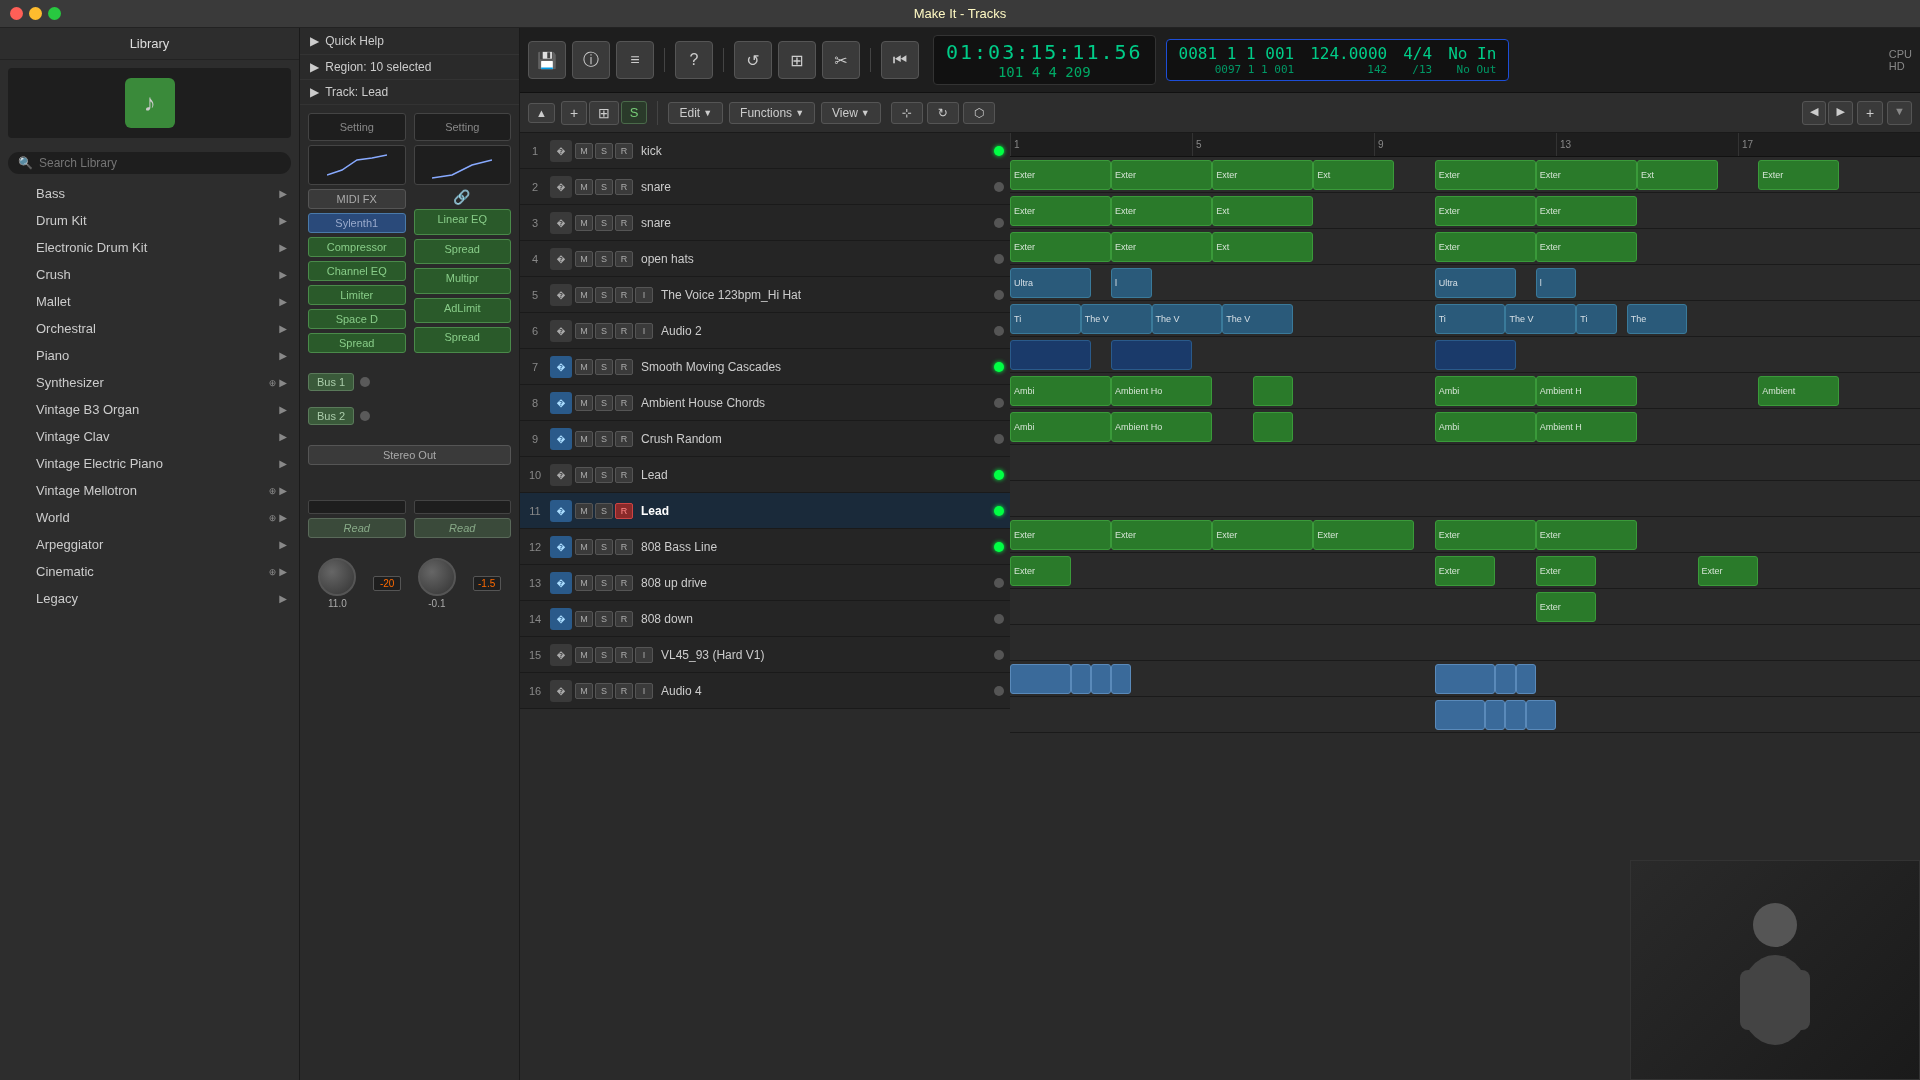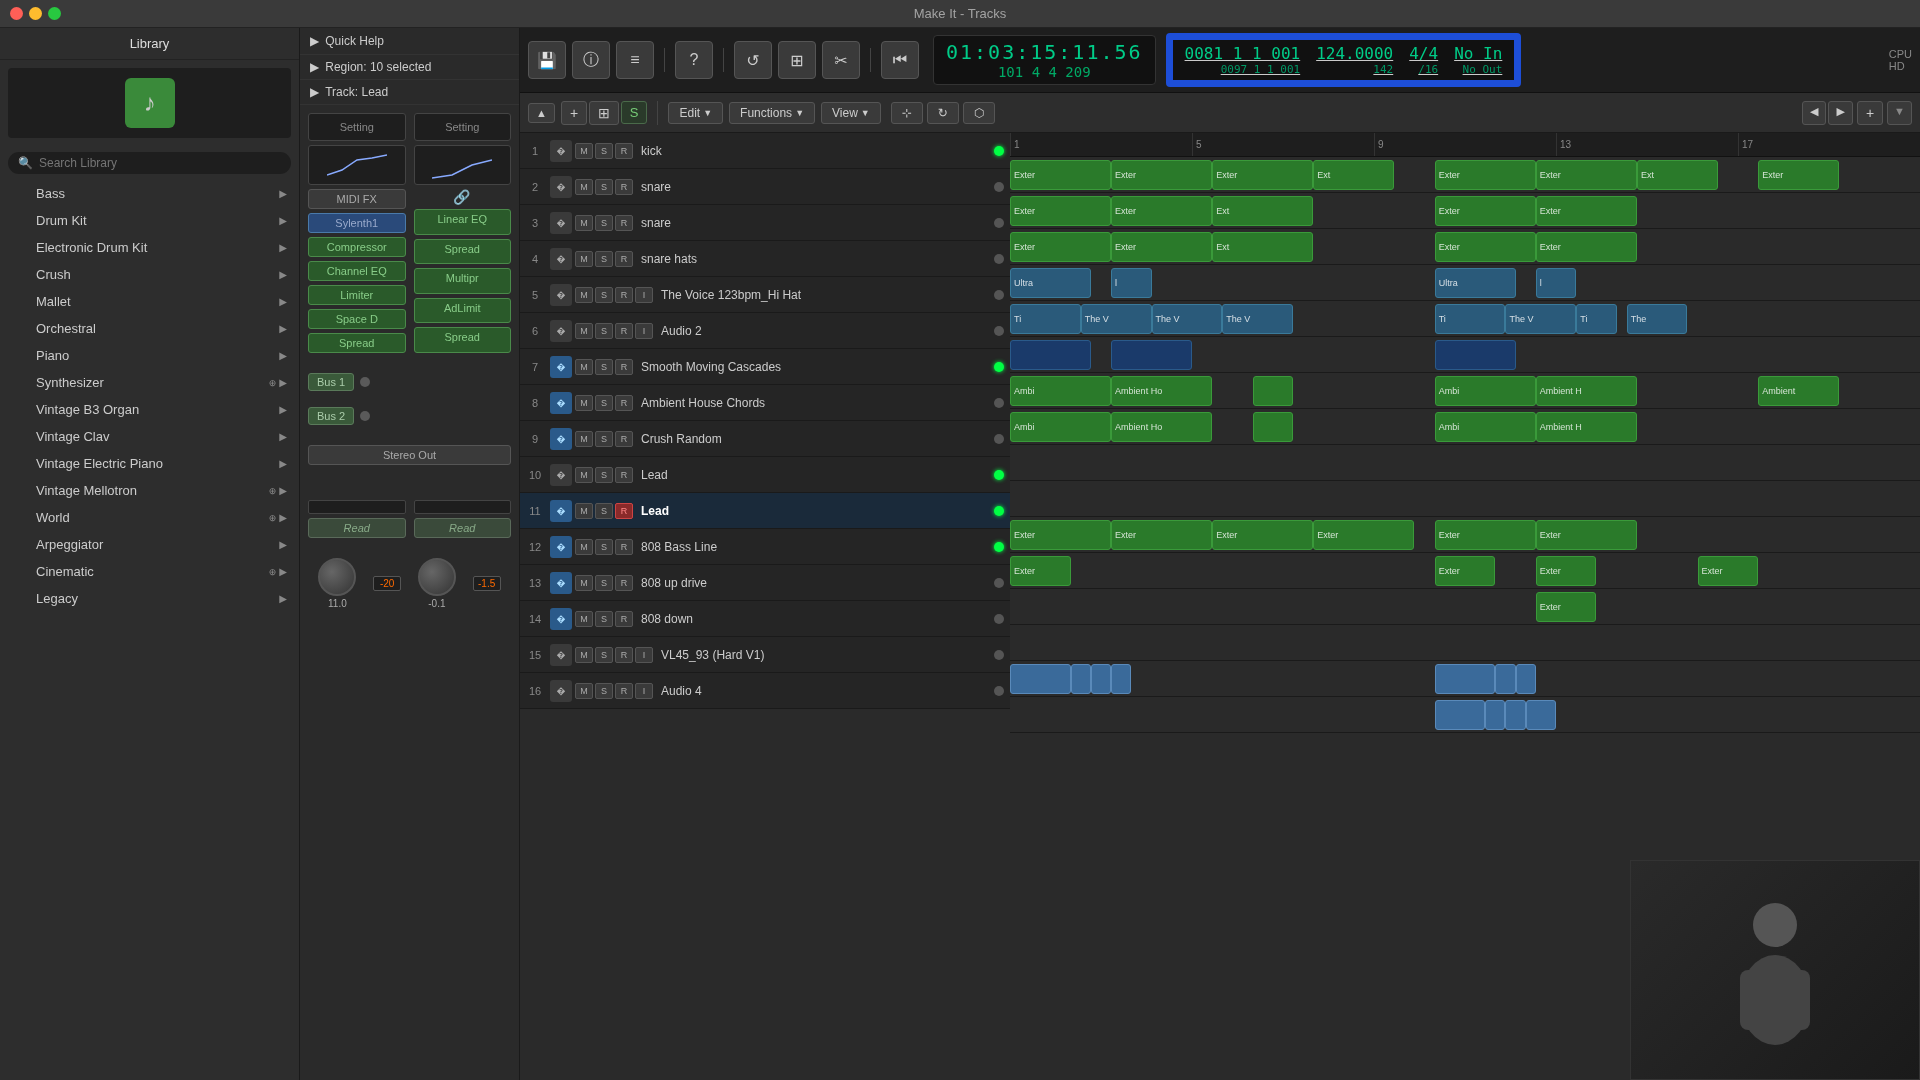--- a/index.html
+++ b/index.html
@@ -32,21 +32,21 @@
     .tb-btn {
       width: 13px; height: 13px;
       border-radius: 50%;
       border: none;
       cursor: pointer;
     }
     .tb-close { background: #ff5f57; }
     .tb-min { background: #febc2e; }
     .tb-max { background: #28c840; }
     .title-bar-text {
-      color: #a3a3a3;
+      color: #fef9c3;
       font-size: 13px;
     }
 
     
     .main-layout {
       display: flex;
       height: calc(1080px - 28px);
     }
 
     
@@ -332,24 +332,23 @@
     }
     .time-display .time-sub {
       color: #00aa66;
       font-size: 14px;
       font-family: monospace;
     }
     .transport-info {
       display: flex;
       gap: 16px;
       background: #111;
-      border: 7px solid #1d4ed8;
+      border: 1px solid #1d4ed8;
       border-radius: 4px;
       padding: 4px 12px;
-      text-decoration: underline;
     }
     .transport-group { text-align: center; }
     .transport-group .val {
       color: #00cc88;
       font-size: 16px;
       font-family: monospace;
       display: block;
     }
     .transport-group .sub {
       color: #009966;
@@ -852,21 +851,21 @@
         <div class="transport-group">
           <span class="val">0081  1  1  001</span>
           <span class="sub">0097  1  1  001</span>
         </div>
         <div class="transport-group">
           <span class="val">124.0000</span>
           <span class="sub">142</span>
         </div>
         <div class="transport-group">
           <span class="val">4/4</span>
-          <span class="sub">/16</span>
+          <span class="sub">/13</span>
         </div>
         <div class="transport-group">
           <span class="val">No In</span>
           <span class="sub">No Out</span>
         </div>
       </div>
       <div class="cpu-section">
         <div>CPU</div>
         <div>HD</div>
       </div>
@@ -950,21 +949,21 @@
   </div>
           <div class="track-row">
     <span class="track-num">4</span>
     <div class="track-icon icon-drum">�</div>
     <div class="track-controls">
       <div class="ctrl-btn m">M</div>
       <div class="ctrl-btn s">S</div>
       <div class="ctrl-btn r">R</div>
 
     </div>
-    <span class="track-name">snare hats</span>
+    <span class="track-name">open hats</span>
     <div class="track-indicator ind-gray"></div>
   </div>
           <div class="track-row">
     <span class="track-num">5</span>
     <div class="track-icon icon-audio">�</div>
     <div class="track-controls">
       <div class="ctrl-btn m">M</div>
       <div class="ctrl-btn s">S</div>
       <div class="ctrl-btn r">R</div>
       <div class="ctrl-btn i">I</div>

